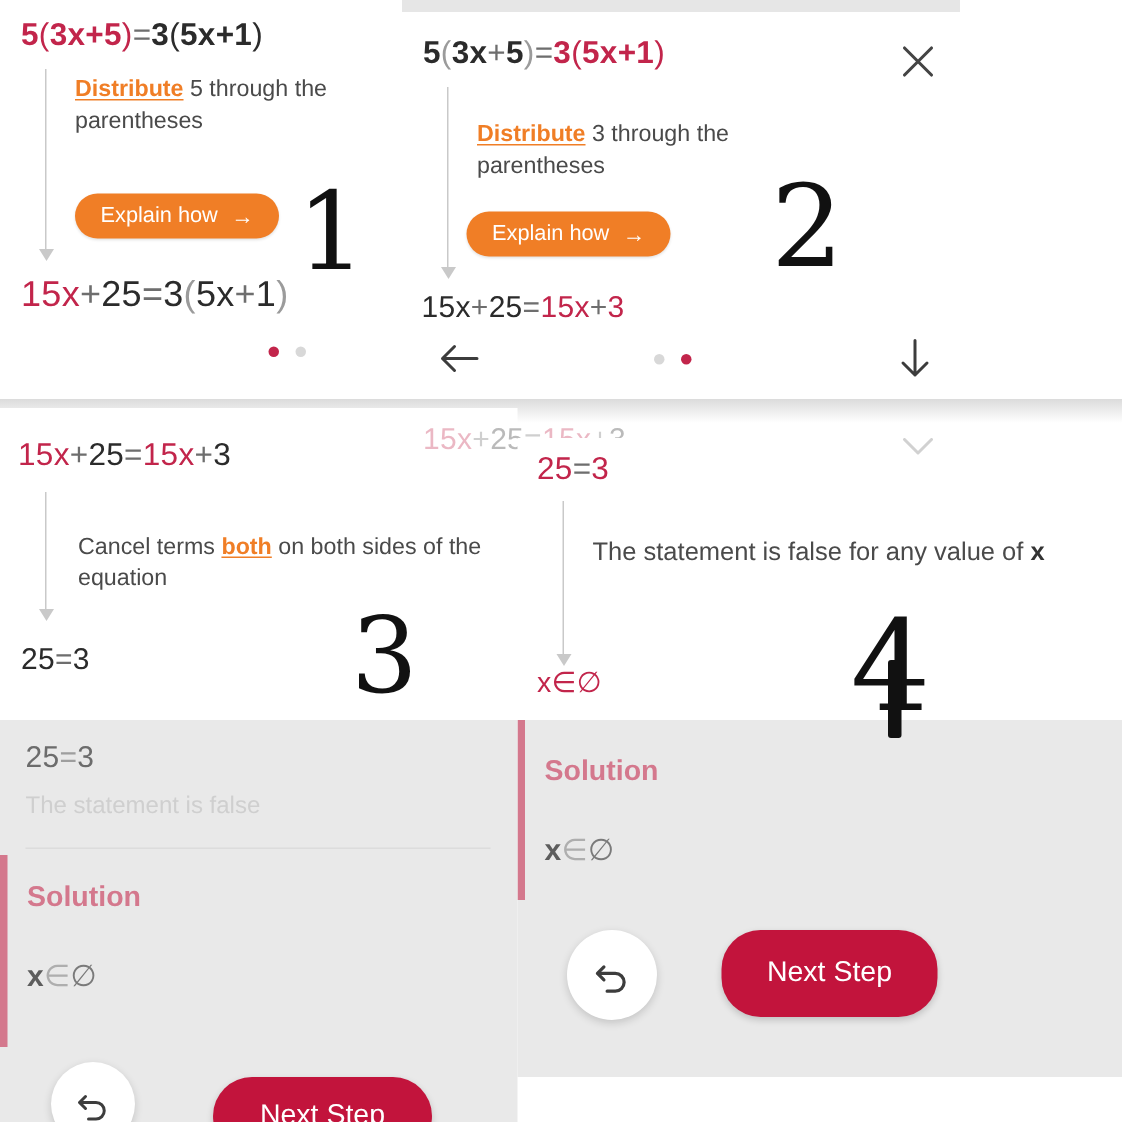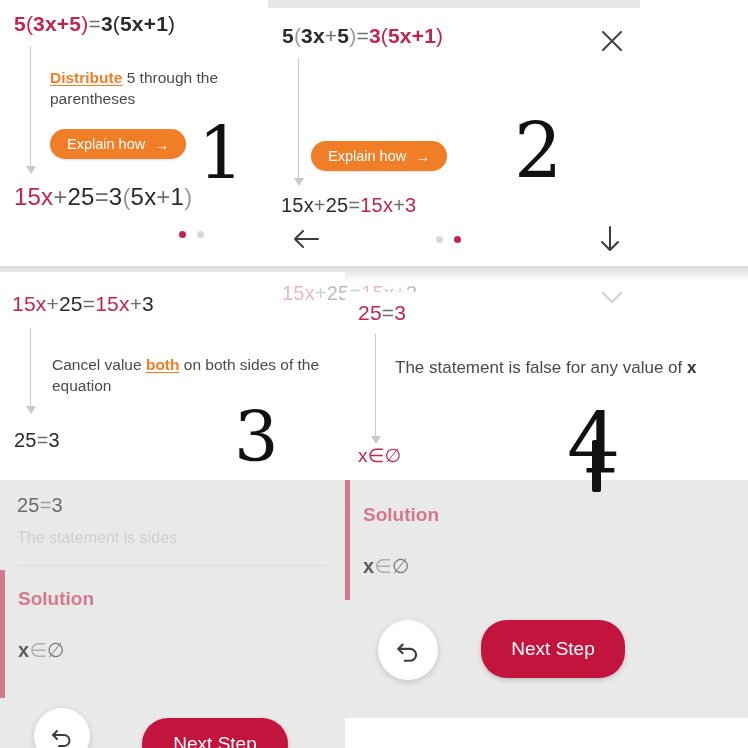--- a/index.html
+++ b/index.html
@@ -88,21 +88,21 @@
 
   <div class="panel" style="left:0;top:0;width:268px;height:266px;">
 
     <div class="eq" style="position:absolute;left:14px;top:12px;font-size:21px;">
       <span class="b red">5</span><span class="red">(</span><span class="b red">3x</span><span class="red b">+</span><span class="b red">5</span><span class="red">)</span><span class="op">=</span><span class="b blk">3</span><span class="blk">(</span><span class="b blk">5x</span><span class="b blk">+</span><span class="b blk">1</span><span class="blk">)</span>
     </div>
 
     <div class="conn" style="left:30px;top:46px;height:122px;"></div>
     <div class="arrowhead" style="left:26px;top:166px;"></div>
 
-    <div class="hint" style="position:absolute;left:50px;top:68px;width:196px;font-size:15.5px;">
+    <div class="hint" style="position:absolute;left:50px;top:50px;width:196px;font-size:15.5px;">
       <span class="term">Distribute</span><span> 5 through the parentheses</span>
     </div>
 
     <button class="explain" style="left:50px;top:129px;">
       <span class="lbl">Explain how</span>
       <span class="ar">→</span>
     </button>
 
     <div class="eq" style="position:absolute;left:14px;top:183px;font-size:24px;">
       <span class="red">15x</span><span class="op">+</span><span class="blk">25</span><span class="op">=</span><span class="blk">3</span><span class="dim">(</span><span class="blk">5x</span><span class="op">+</span><span class="blk">1</span><span class="dim">)</span>
@@ -118,20 +118,23 @@
 
   <div class="panel" style="left:268px;top:8px;width:372px;height:258px;">
 
     <div class="eq" style="position:absolute;left:14px;top:16px;font-size:21px;">
       <span class="b blk">5</span><span class="dim">(</span><span class="b blk">3x</span><span class="b op">+</span><span class="b blk">5</span><span class="dim">)</span><span class="op">=</span><span class="b red">3</span><span class="red">(</span><span class="b red">5x</span><span class="b red">+</span><span class="b red">1</span><span class="red">)</span>
     </div>
 
     <div class="conn" style="left:30px;top:50px;height:122px;"></div>
     <div class="arrowhead" style="left:26px;top:170px;"></div>
 
+    <div class="hint" style="position:absolute;left:50px;top:72px;width:200px;font-size:15.5px;">
+      <span class="term">Distribute</span><span> 3 through the parentheses</span>
+    </div>
 
     <button class="explain" style="left:43px;top:133px;">
       <span class="lbl">Explain how</span>
       <span class="ar">→</span>
     </button>
 
     <div class="eq" style="position:absolute;left:13px;top:186px;font-size:20px;">
       <span class="blk">15x</span><span class="op">+</span><span class="blk">25</span><span class="op">=</span><span class="red">15x</span><span class="op">+</span><span class="red">3</span>
     </div>
 
@@ -166,21 +169,21 @@
   <div class="panel" style="left:0;top:272px;width:345px;height:208px;">
 
     <div class="eq" style="position:absolute;left:12px;top:20px;font-size:21px;">
       <span class="red">15x</span><span class="op">+</span><span class="blk">25</span><span class="op">=</span><span class="red">15x</span><span class="op">+</span><span class="blk">3</span>
     </div>
 
     <div class="conn" style="left:30px;top:56px;height:80px;"></div>
     <div class="arrowhead" style="left:26px;top:134px;"></div>
 
     <div class="hint" style="position:absolute;left:52px;top:83px;width:292px;font-size:15.5px;">
-      <span>Cancel value </span><span class="term">both</span><span> on both sides of the equation</span>
+      <span>Cancel terms </span><span class="term">both</span><span> on both sides of the equation</span>
     </div>
 
     <div class="eq" style="position:absolute;left:14px;top:157px;font-size:20px;">
       <span class="blk">25</span><span class="op">=</span><span class="blk">3</span>
     </div>
 
     <div class="hand" style="left:234px;top:130px;font-size:70px;">3</div>
   </div>
 
   <div class="faded eq" style="left:282px;top:282px;font-size:20px;">
@@ -213,21 +216,21 @@
     </div>
 
   </div>
 
   <div class="sheet" style="left:0;top:480px;width:345px;height:268px;">
 
     <div class="eq sheet-eq" style="position:absolute;left:17px;top:14px;font-size:20px;">
       <span style="color:#6c6c6c">25</span><span style="color:#9e9e9e">=</span><span style="color:#6c6c6c">3</span>
     </div>
 
-    <div class="sheet-sub" style="position:absolute;left:17px;top:49px;font-size:16px;color:#cfcfcf;">The statement is sides</div>
+    <div class="sheet-sub" style="position:absolute;left:17px;top:49px;font-size:16px;color:#cfcfcf;">The statement is false</div>
 
     <div class="sheet-div" style="left:17px;top:85px;width:310px;"></div>
 
     <div class="accent" style="top:90px;height:128px;"></div>
 
     <div class="sheet-label" style="position:absolute;left:18px;top:108px;font-size:19px;">Solution</div>
 
     <div class="eq" style="position:absolute;left:18px;top:158px;font-size:20px;">
       <span class="b" style="color:#5d5d5d">x</span><span style="color:#aeaeae">∈</span><span style="color:#7a7a7a">∅</span>
     </div>

